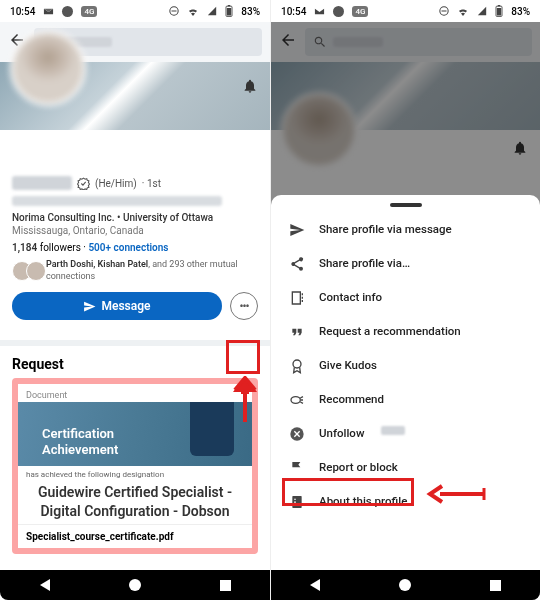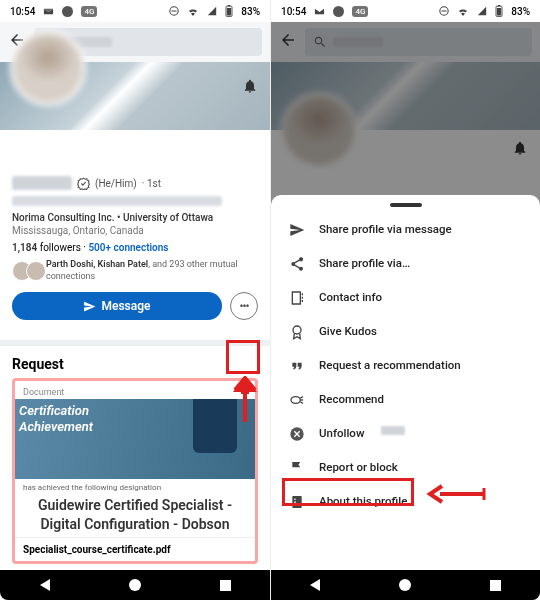--- a/index.html
+++ b/index.html
@@ -41,23 +41,23 @@
   .mutual-text b { font-weight: 600; color: #333; }
 
   
   .btn-row { display: flex; gap: 8px; margin-top: 10px; align-items: center; }
   .msg-btn { flex: 1; height: 28px; background: #0a66c2; border-radius: 14px; color: #fff; display: flex; align-items: center; justify-content: center; gap: 5px; font-size: 12px; font-weight: 600; }
   .more-btn { width: 28px; height: 28px; border: 1px solid #777; border-radius: 50%; display: flex; align-items: center; justify-content: center; color: #555; font-weight: bold; letter-spacing: -1px; font-size: 11px; }
   .gap-gray { height: 6px; background: #eef1f3; margin-top: 12px; }
 
   
   .featured-h { font-size: 14px; font-weight: 700; padding: 10px 12px 6px; }
-  .doc-card { margin: 0 12px; border: 3px solid #fca5a5; border-radius: 4px; overflow: hidden; }
+  .doc-card { margin: 0 12px; border: 6px solid #fca5a5; border-radius: 4px; overflow: hidden; }
   .doc-label { font-size: 9px; color: #888; padding: 6px 8px 2px; }
-  .doc-banner { height: 80px; background: linear-gradient(100deg, #5a8aa8 0%, #4a7a95 50%, #3a6a85 100%); position: relative; padding: 4px; color: #fff; font-style: italic; }
+  .doc-banner { height: 64px; background: linear-gradient(100deg, #5a8aa8 0%, #4a7a95 50%, #3a6a85 100%); position: relative; padding: 24px; color: #fff; }
   .doc-banner .cert-title { font-size: 13px; font-weight: 600; line-height: 1.2; }
   .badge { position: absolute; right: 18px; top: 0; width: 44px; height: 54px; background: #1a3a5a; border-radius: 0 0 6px 6px; }
   .doc-meta { padding: 4px 8px; font-size: 8px; color: #666; }
   .doc-desc { padding: 0 8px 4px; font-size: 14px; color: #333; font-weight: 600; line-height: 1.3; text-align: center; }
   .doc-file { padding: 6px 8px; font-size: 10px; font-weight: 700; border-top: 1px solid #eee; }
 
   
   .navbar { position: absolute; bottom: 0; left: 0; right: 0; height: 30px; background: #000; display: flex; align-items: center; justify-content: space-around; }
   .navbar .tri { width: 0; height: 0; border-top: 6px solid transparent; border-bottom: 6px solid transparent; border-right: 10px solid #fff; }
   .navbar .circ { width: 12px; height: 12px; border-radius: 50%; background: #fff; }
@@ -269,30 +269,30 @@
         <span>Share profile via…</span>
       </div>
     <div class="menu-item">
         <svg viewBox="0 0 24 24">
           <path d="M4 2h14v20H4zM6 4v16h10V4z M19 5h2v3h-2zm0 5h2v3h-2zm0 5h2v3h-2z"></path>
         </svg>
         <span>Contact info</span>
       </div>
     <div class="menu-item">
         <svg viewBox="0 0 24 24">
+          <path d="M6 17h3l2-4V7H5v6h3zm8 0h3l2-4V7h-6v6h3z"></path>
+        </svg>
+        <span>Request a recommendation</span>
+      </div>
+    <div class="menu-item">
+        <svg viewBox="0 0 24 24">
           <circle cx="12" cy="9" r="6" fill="none" stroke="#444" stroke-width="2"></circle>
           <path d="M8 14l-1 8 5-3 5 3-1-8" fill="none" stroke="#444" stroke-width="2"></path>
         </svg>
         <span>Give Kudos</span>
-      </div>
-    <div class="menu-item">
-        <svg viewBox="0 0 24 24">
-          <path d="M6 17h3l2-4V7H5v6h3zm8 0h3l2-4V7h-6v6h3z"></path>
-        </svg>
-        <span>Request a recommendation</span>
       </div>
     <div class="menu-item">
         <svg viewBox="0 0 24 24">
           <path fill="none" stroke="#444" stroke-width="2" d="M3 12a7 5 0 0014 0 7 5 0 00-14 0zM17 9l4-2m-4 8l4 2m-3-5h3"></path>
         </svg>
         <span>Recommend</span>
       </div>
     <div class="menu-item">
         <svg viewBox="0 0 24 24">
           <circle cx="12" cy="12" r="10" fill="#555"></circle>

